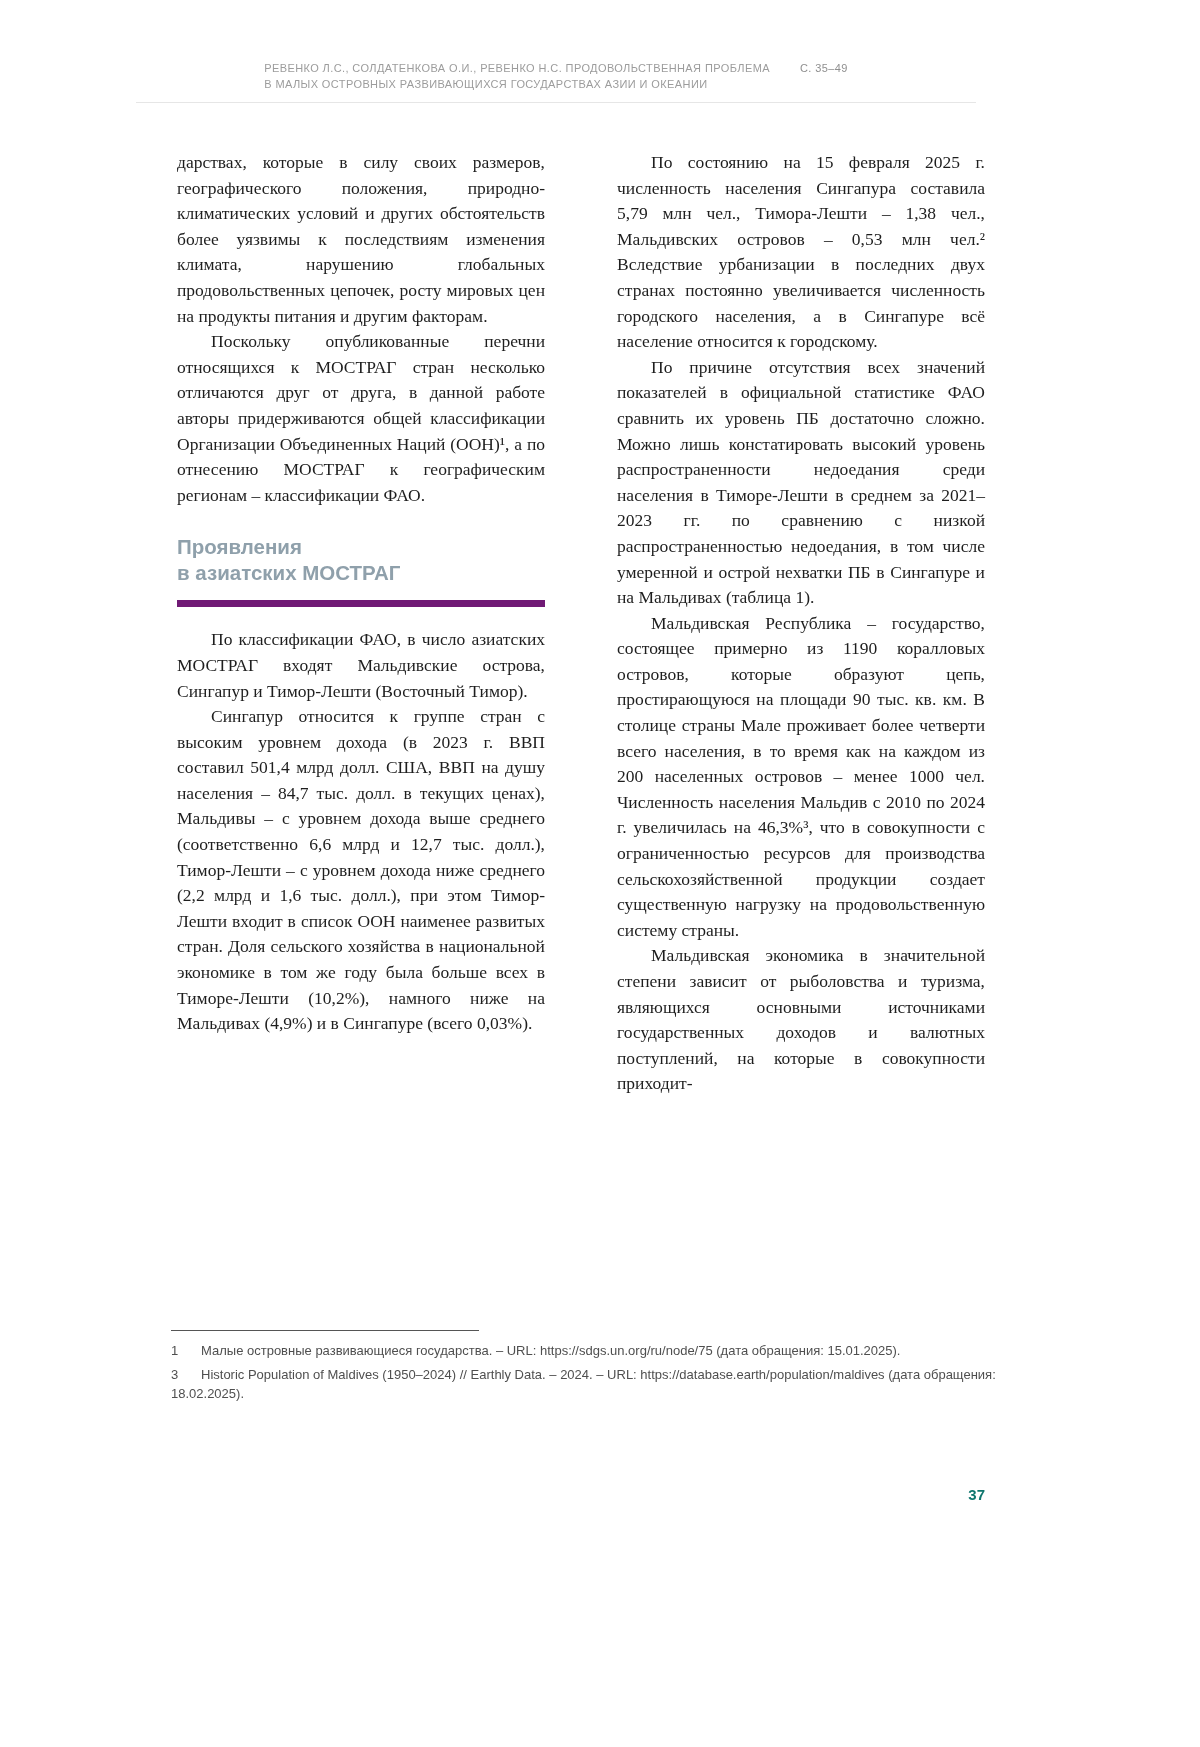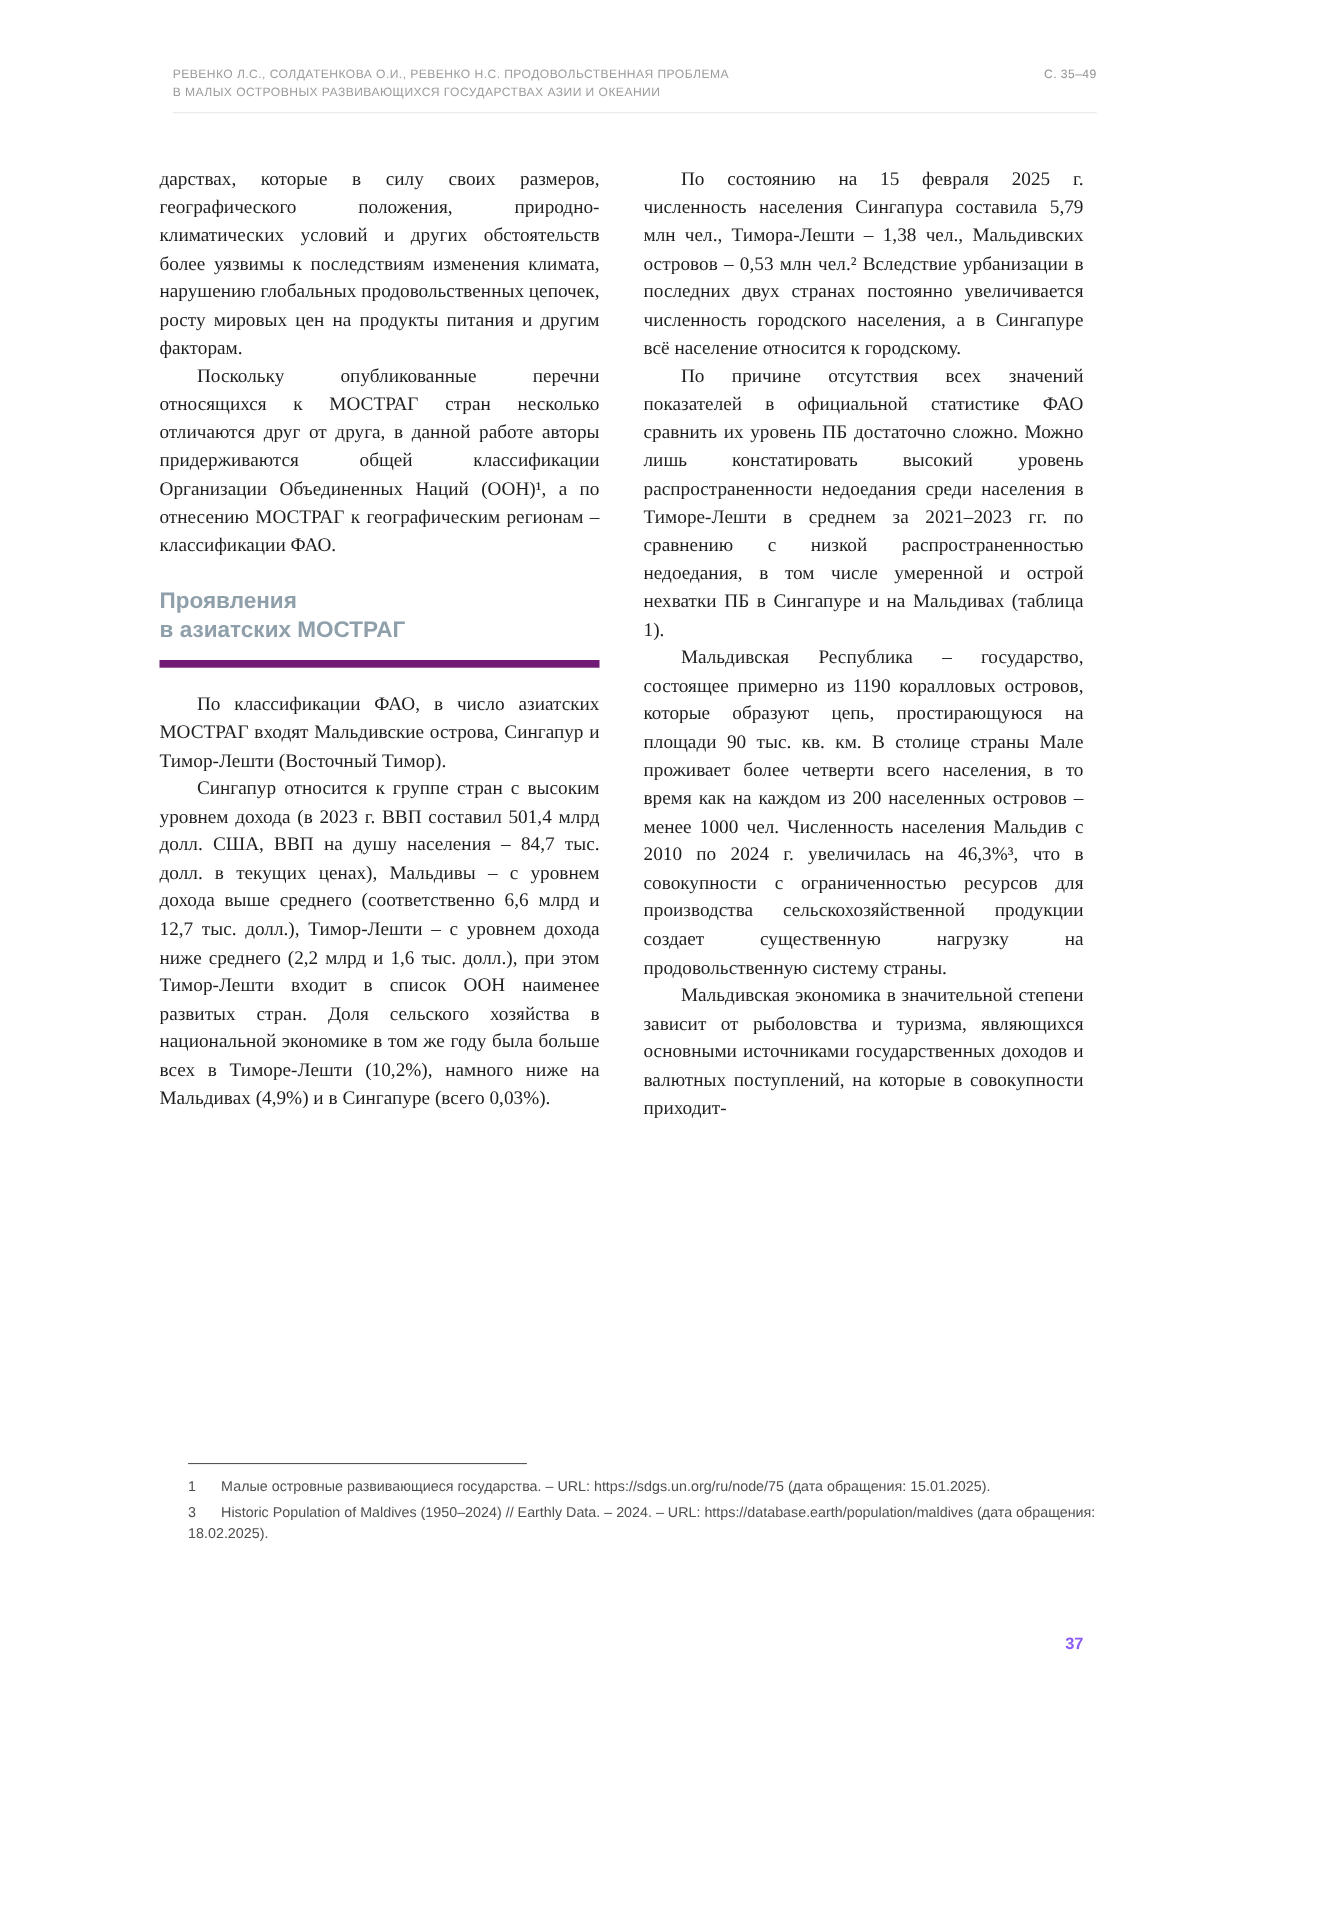--- a/index.html
+++ b/index.html
@@ -9,45 +9,45 @@
     width: 1200px;
     height: 1747px;
     background: #ffffff;
     overflow: hidden;
     font-family: "Liberation Serif", serif;
   }
 
   
   .running-head {
     position: absolute;
-    top: 60px; left: 157px;
+    top: 60px; left: 136px;
     width: 840px;
     display: flex;
-    justify-content: space-between;
+    justify-content: center;
     align-items: flex-start;
     font-family: "Liberation Sans", sans-serif;
     font-size: 11px;
     line-height: 16px;
     letter-spacing: 0.4px;
     color: #9c9c9c;
     padding-bottom: 10px;
     border-bottom: 1px solid #e6e6e6;
   }
   .rh-right { white-space: nowrap; color: #8f8f8f; padding-left: 30px; }
 
   
   .columns {
     position: absolute;
     top: 150px; left: 145px;
     width: 840px;
     display: flex;
     gap: 40px;
     color: #1e1e1e;
   }
-  .col { width: 400px; }
+  .col { width: 400px; margin-left: 32px; }
   .body-p {
     margin: 0;
     font-size: 17.5px;
     line-height: 25.6px;
     text-align: justify;
     hyphens: auto;
     -webkit-hyphens: auto;
   }
   .body-p.indent { text-indent: 34px; }
 
@@ -83,21 +83,21 @@
   .fn-num { display: inline-block; width: 30px; }
 
   
   .page-number {
     position: absolute;
     top: 1486px;
     right: 215px;
     font-family: "Liberation Sans", sans-serif;
     font-weight: bold;
     font-size: 15px;
-    color: #8b5cf6;
+    color: #0f766e;
   }
 </style>
 </head>
 <body>
 
 <div class="page">
 
   <header class="running-head">
     <div class="rh-left">
       <div class="rh-line">РЕВЕНКО Л.С., СОЛДАТЕНКОВА О.И., РЕВЕНКО Н.С. ПРОДОВОЛЬСТВЕННАЯ ПРОБЛЕМА</div>

